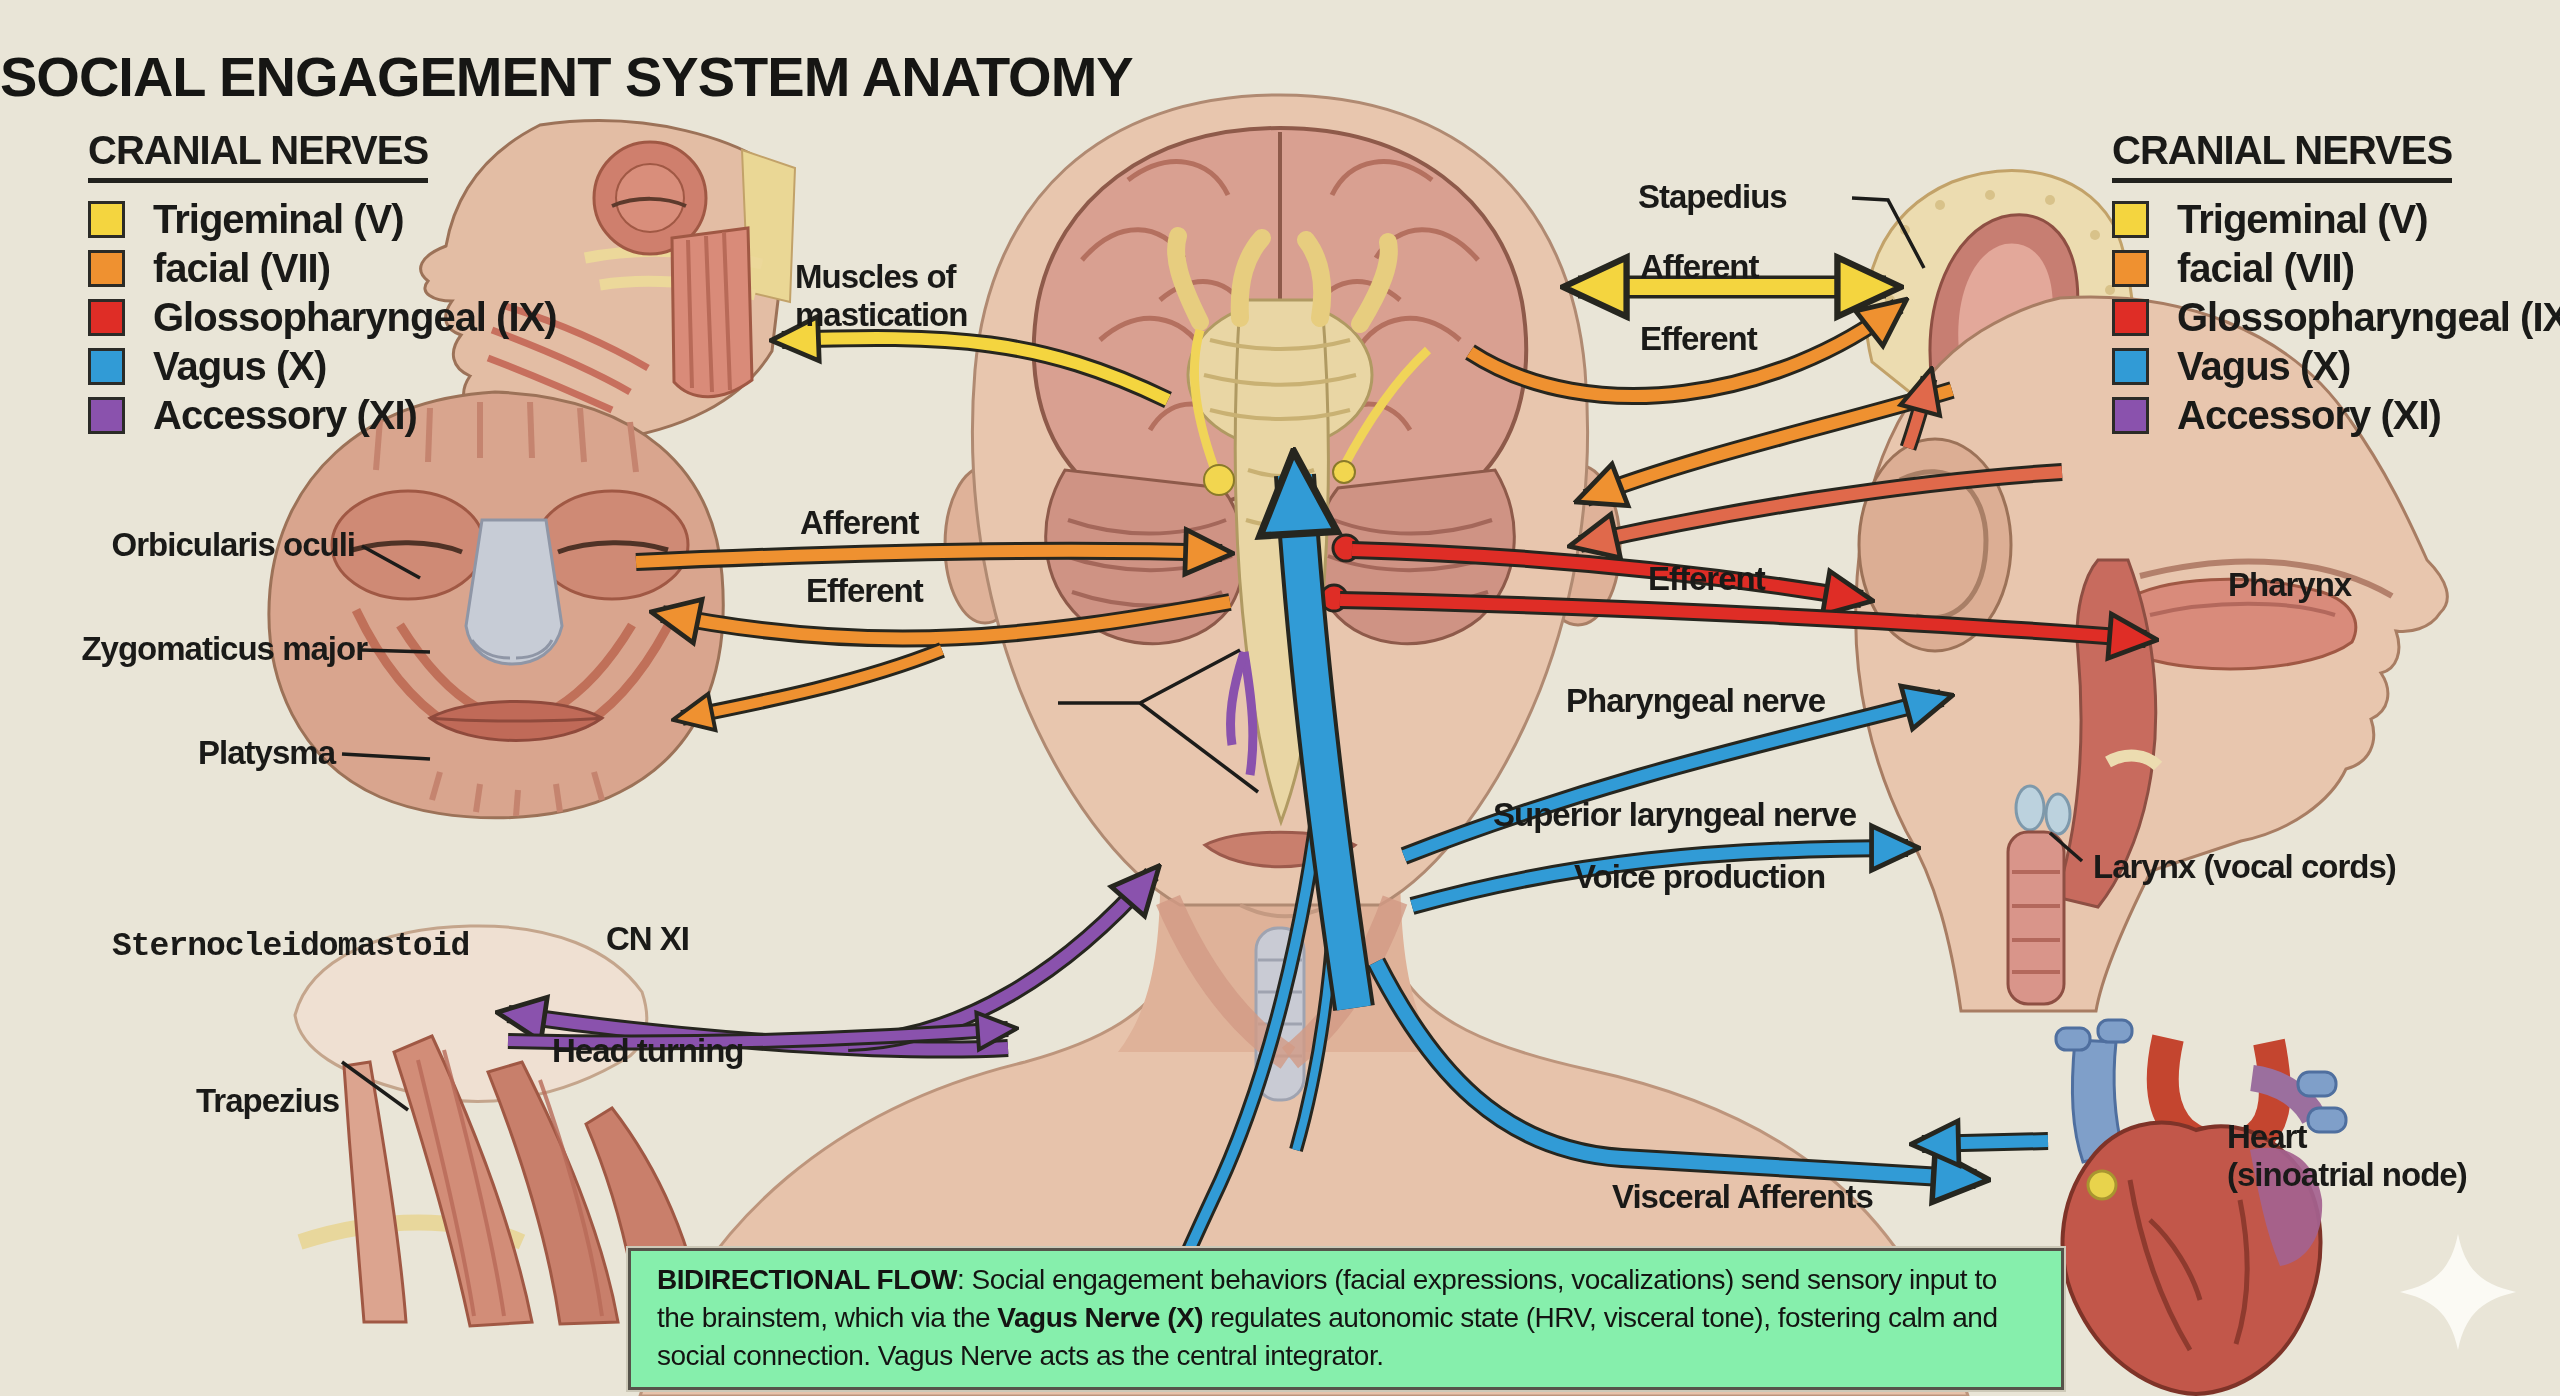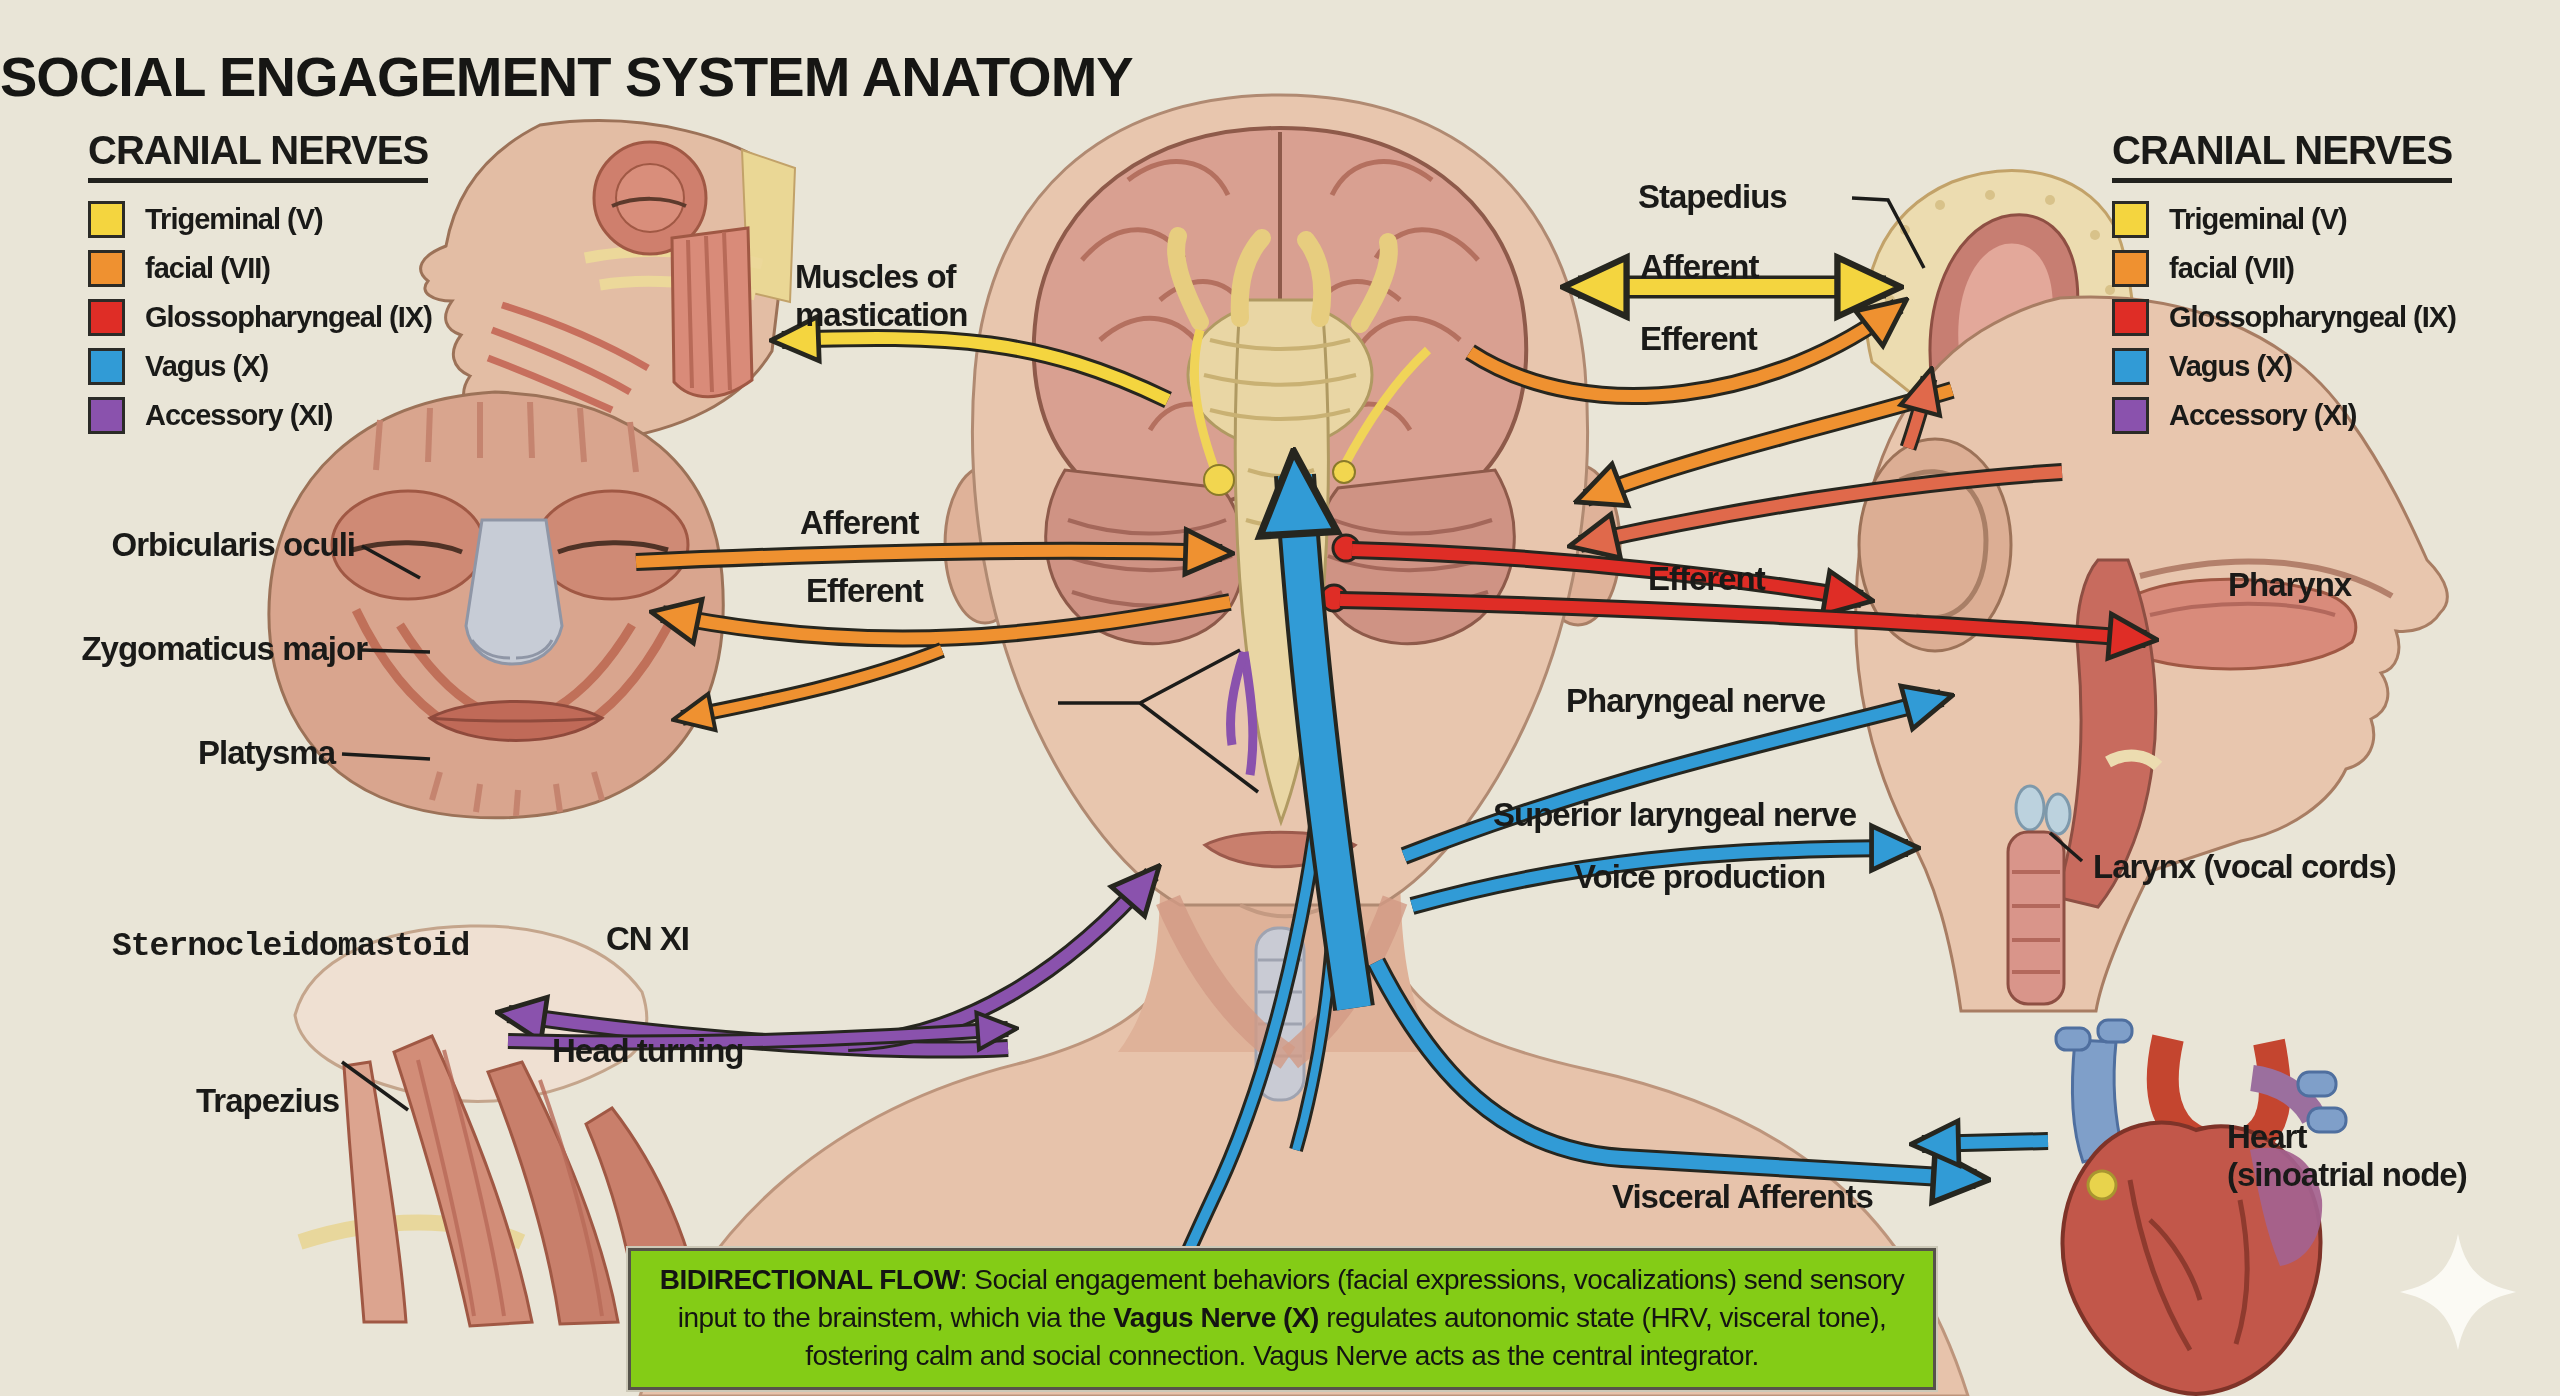--- a/index.html
+++ b/index.html
@@ -9,31 +9,31 @@
   .title{position:absolute;top:6px;left:0;right:0;text-align:left;
          font-size:56px;font-weight:bold;letter-spacing:-1px;color:#161614;}
   
   .legend{position:absolute;width:450px;}
   .legend-left{left:88px;top:128px;}
   .legend-right{left:2112px;top:128px;}
   .legend h2{margin:0 0 16px 0;font-size:40px;letter-spacing:-1px;display:inline-block;
              border-bottom:5px solid #22221e;padding-bottom:5px;}
   .legend .row{display:flex;align-items:center;gap:20px;margin-bottom:9px;height:40px;}
   .swatch{width:37px;height:37px;border:3px solid #2b2b27;box-sizing:border-box;flex:none;}
-  .legend .row span{font-size:29px;font-weight:bold;letter-spacing:-1px;white-space:nowrap;}
+  .legend .row span{font-size:40px;font-weight:bold;letter-spacing:-1px;white-space:nowrap;margin-left:8px;}
   
   .lbl{position:absolute;font-size:33px;font-weight:bold;letter-spacing:-1px;
        white-space:nowrap;color:#1a1a18;line-height:38px;}
   .lbl.wrap{white-space:normal;}
   .center{text-align:center;}
   .right{text-align:right;}
   
-  .note{position:absolute;left:628px;top:1248px;width:1308px;box-sizing:border-box;
-        background:#84cc16;border:3px solid #56534a;outline:2px solid #cdc9b8;
-        padding:10px 26px 12px 26px;text-align:center;font-size:28px;line-height:38px;
+  .note{position:absolute;left:628px;top:1248px;width:1436px;box-sizing:border-box;
+        background:#86efac;border:3px solid #56534a;outline:2px solid #cdc9b8;
+        padding:10px 26px 12px 26px;font-size:28px;line-height:38px;
         letter-spacing:-0.5px;color:#141412;}
   .note b{letter-spacing:-0.5px;}
 </style>
 </head>
 <body>
 
 <div class="canvas">
 
 <svg width="2560" height="1396" viewBox="0 0 2560 1396">
   <defs>

